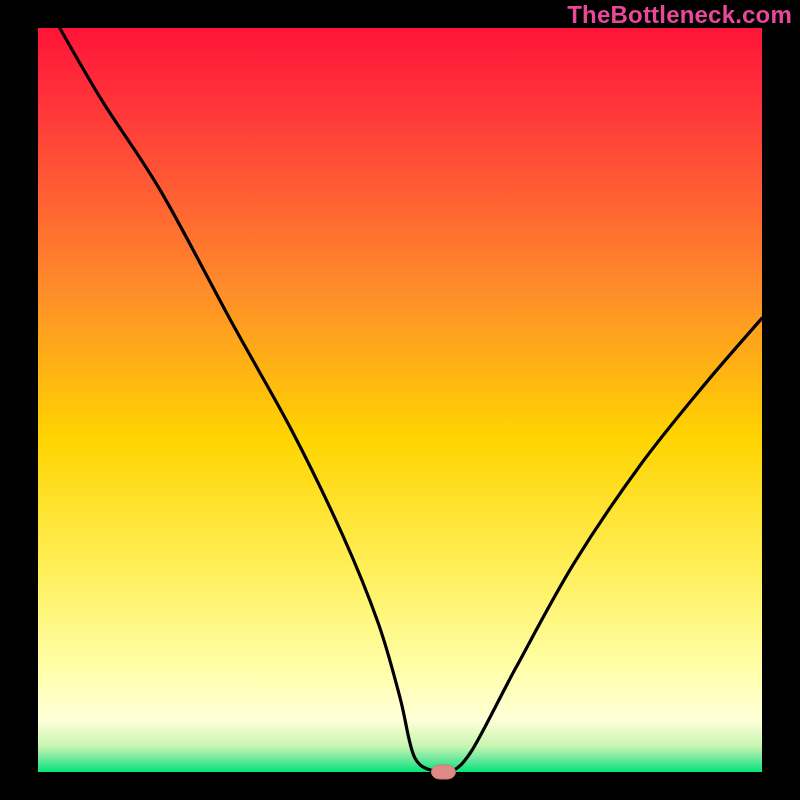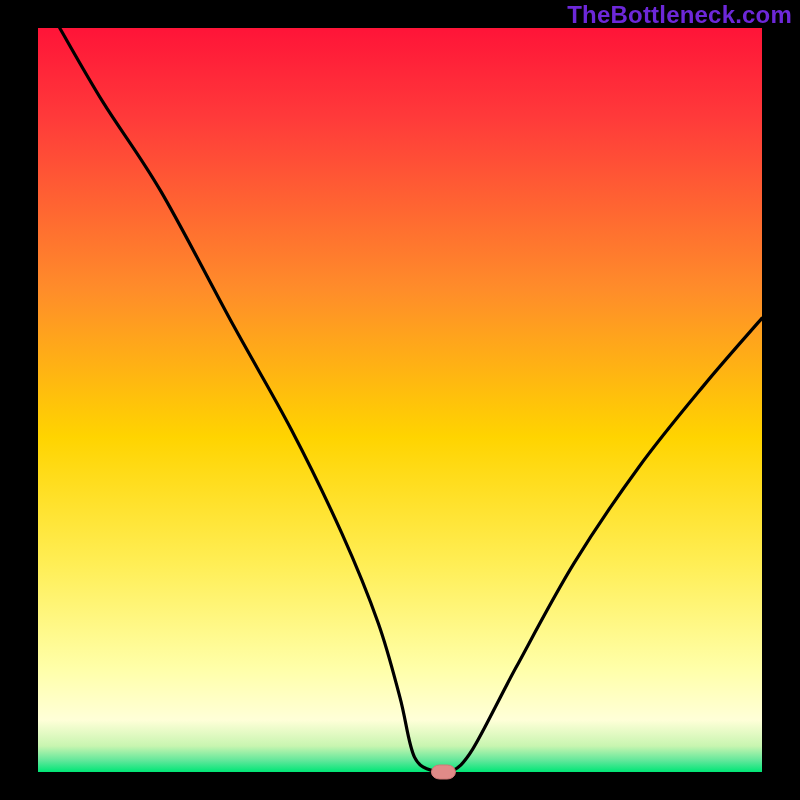--- a/index.html
+++ b/index.html
@@ -15,21 +15,21 @@
     position: relative;
     width: 800px;
     height: 800px;
   }
   .watermark {
     position: absolute;
     top: 1px;
     right: 8px;
     font-size: 24px;
     font-weight: 600;
-    color: #6d28d9;
+    color: #ec4899;
     letter-spacing: 0.2px;
   }
   svg.chart {
     display: block;
     width: 800px;
     height: 800px;
   }
 </style>
 </head>
 <body>

